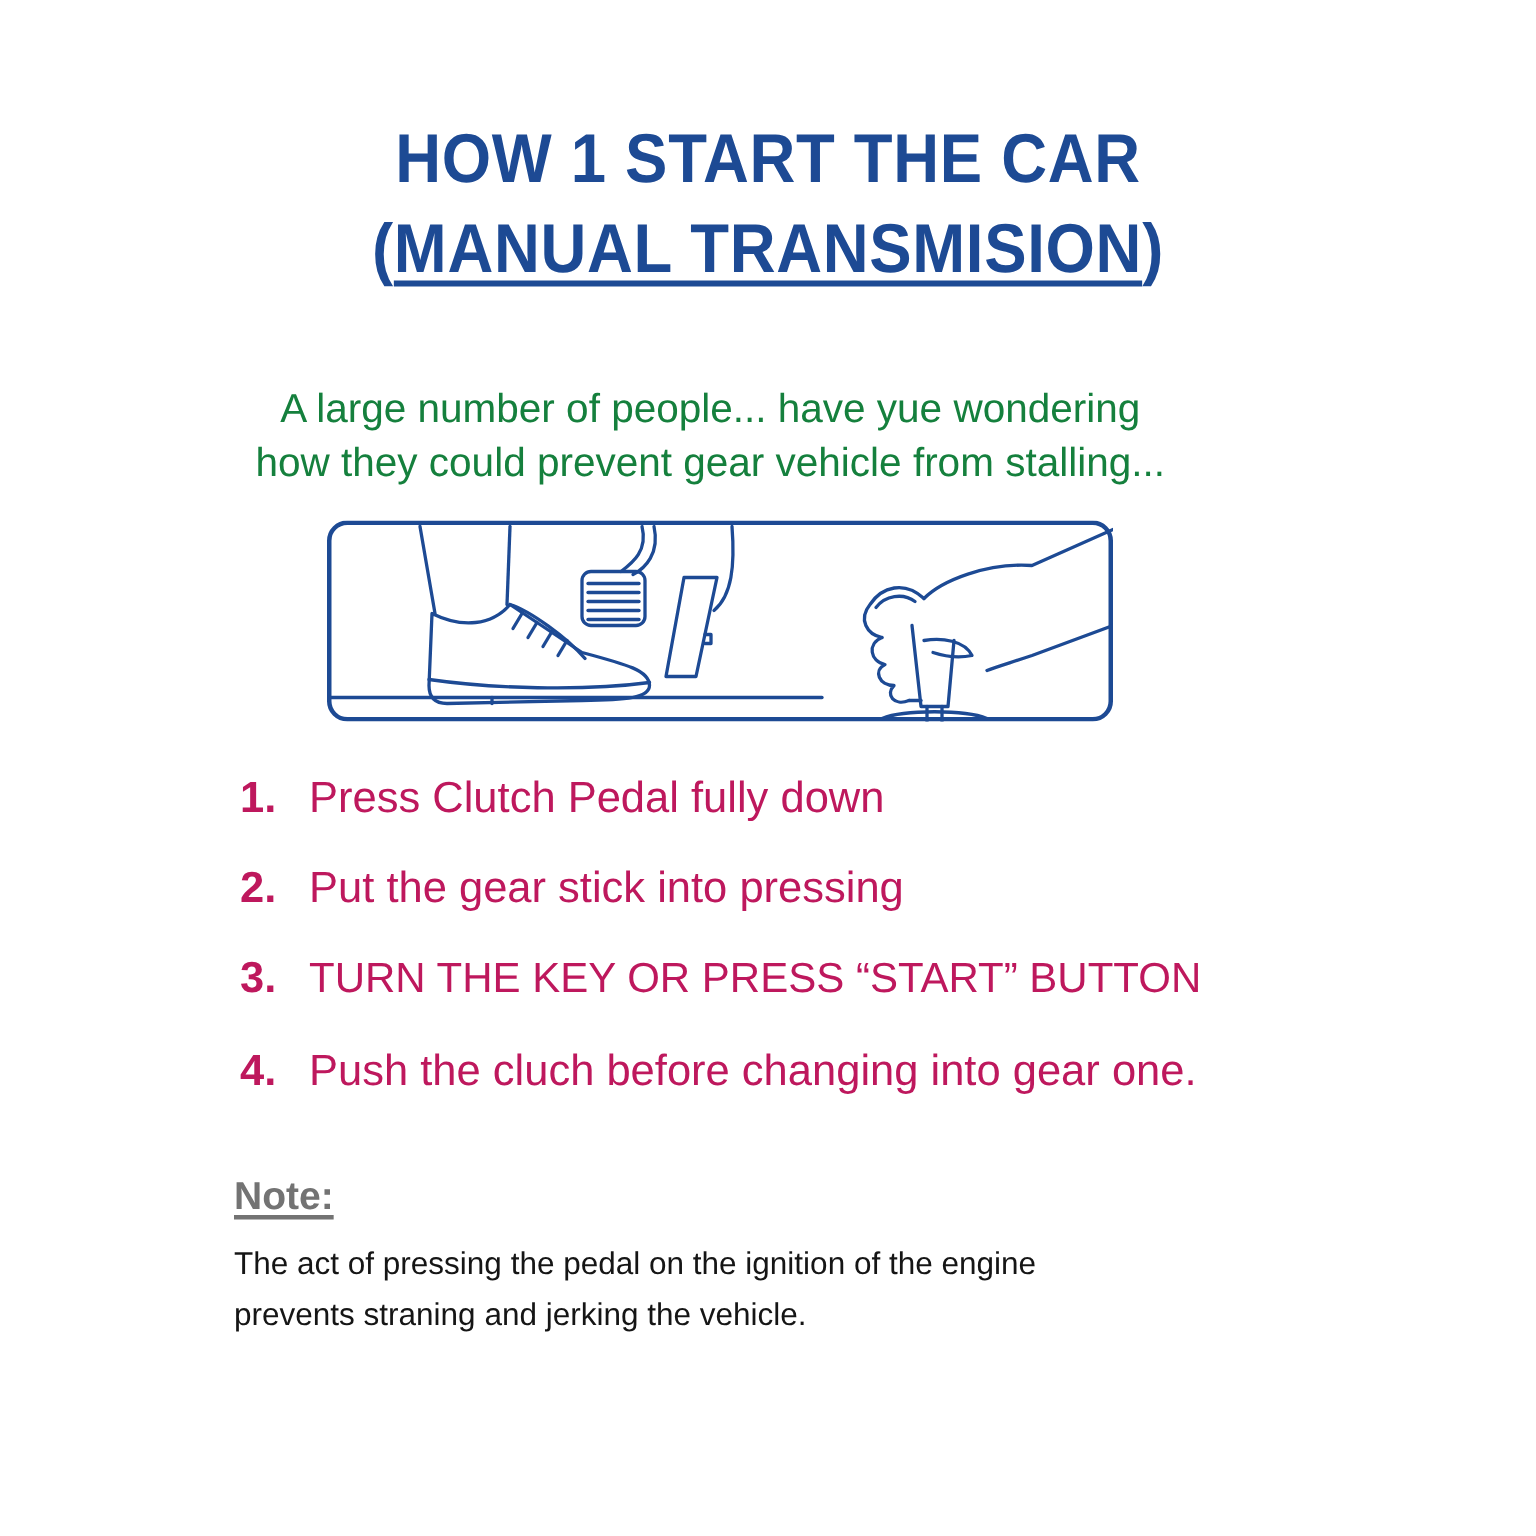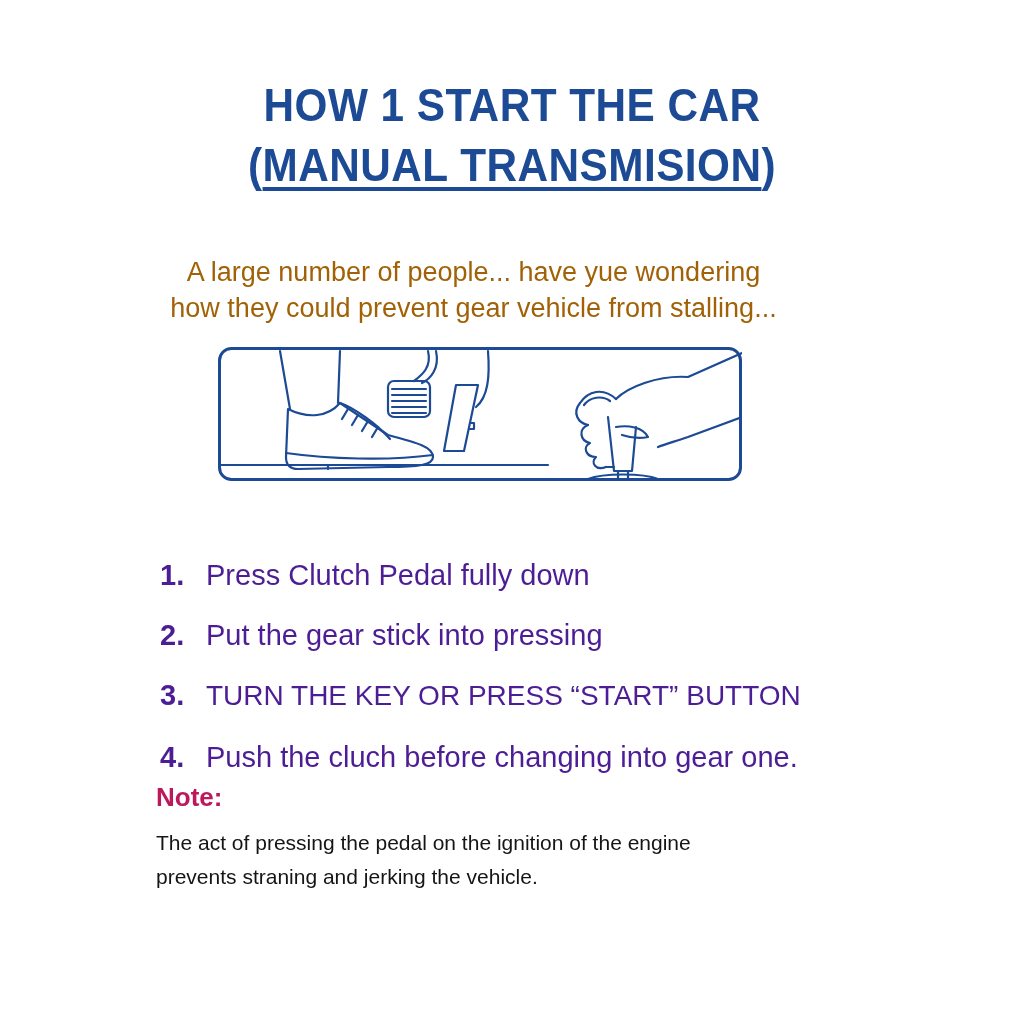--- a/index.html
+++ b/index.html
@@ -10,34 +10,34 @@
   .title {
     position: absolute; left: 0; width: 1024px; text-align: center;
     color: #1d4a94; font-weight: bold; font-size: 46px; letter-spacing: 0.5px;
     transform: scaleX(0.92); transform-origin: center;
   }
   .title1 { top: 78px; }
   .title2 { top: 138px; }
   .title2 .u { text-decoration: underline; text-decoration-thickness: 4px; text-underline-offset: 6px; }
   .intro {
     position: absolute; left: 0; width: 947px; text-align: center;
-    font-size: 27px; line-height: 36px; top: 254px; color: #a16207;
+    font-size: 27px; line-height: 36px; top: 254px; color: #15803d;
   }
   .illus {
     position: absolute; left: 218px; top: 347px; width: 524px; height: 134px;
   }
   .steps { position: absolute; left: 160px; top: 512px; }
   .step {
-    position: absolute; left: 0; white-space: nowrap; font-size: 29px; color: #4c1d95; margin-top: 43px;
+    position: absolute; left: 0; white-space: nowrap; font-size: 29px; color: #be185d;
   }
   .step .num { font-weight: bold; display: inline-block; width: 46px; }
   .step.caps .txt { font-weight: normal; font-size: 28px; }
   .note-label {
-    position: absolute; left: 156px; top: 782px; color: #be185d; font-weight: bold;
-    font-size: 26px; text-decoration-thickness: 3px; text-underline-offset: 4px;
+    position: absolute; left: 156px; top: 782px; color: #737373; font-weight: bold;
+    font-size: 26px; text-decoration: underline; text-decoration-thickness: 3px; text-underline-offset: 4px;
   }
   .note-text {
     position: absolute; left: 156px; top: 826px; font-size: 21px; line-height: 34px; color: #151515; width: 760px;
   }
 </style>
 </head>
 <body>
 
 <div>
   <div class="title title1">HOW 1 START THE CAR</div>

